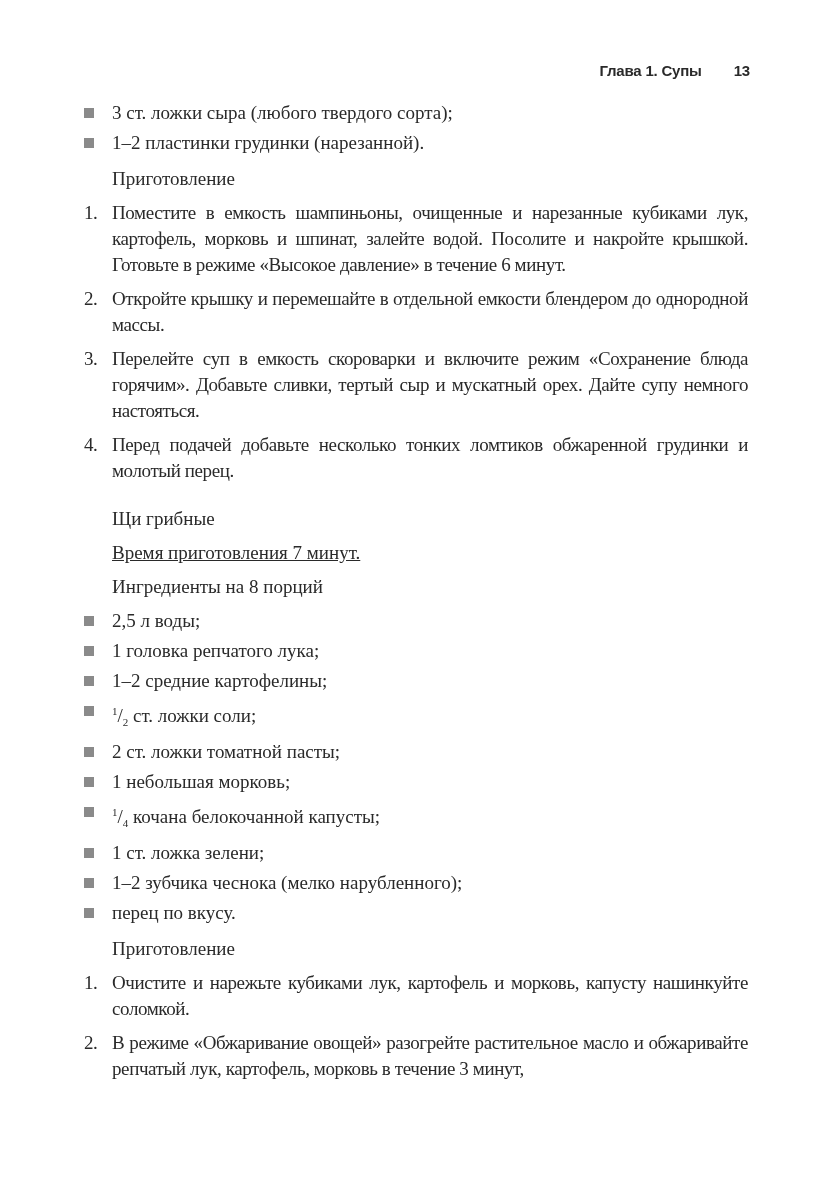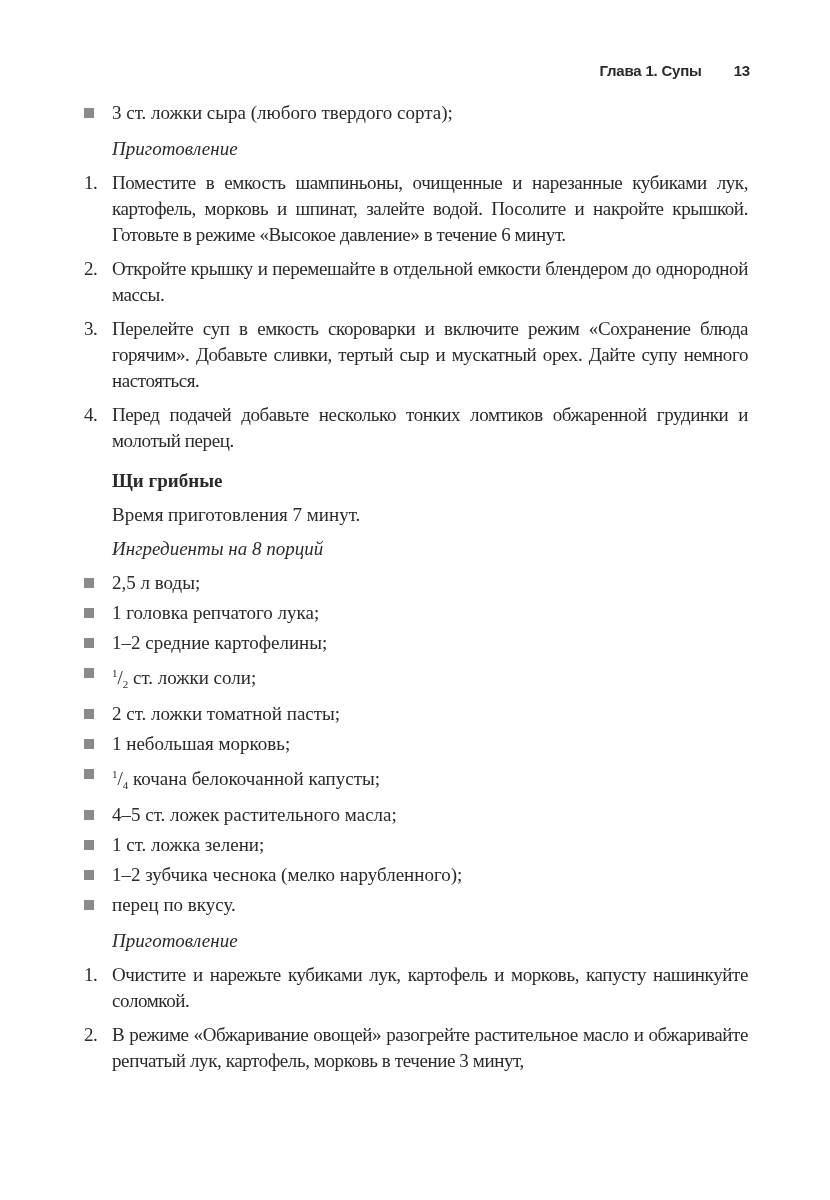--- a/index.html
+++ b/index.html
@@ -3,59 +3,59 @@
   <meta charset="utf-8">
   <style>
     html, body { margin: 0; padding: 0; background: #ffffff; }
     body { width: 830px; height: 1200px; position: relative; overflow: hidden; }
     .page { position: absolute; left: 0; top: 0; width: 830px; height: 1188px; color: #2a2a2a; font-family: "Liberation Serif", "DejaVu Serif", serif; }
     .running-head { position: absolute; top: 62px; right: 80px; font-family: "Liberation Sans", "DejaVu Sans", sans-serif; font-weight: bold; font-size: 15px; color: #2a2a2a; letter-spacing: -0.2px; }
     .running-head .chapter { margin-right: 28px; }
     .text { position: absolute; left: 84px; width: 664px; top: 100px; font-size: 19px; line-height: 26px; }
     .bullet { position: relative; padding-left: 28px; margin: 0 0 4px 0; }
     .bullet .sq { position: absolute; left: 0; top: 8px; width: 10px; height: 10px; background: #8a8a8a; }
-    .sub { font-style: italic; padding-left: 28px; margin: 10px 0 8px 0; }
+    .sub { padding-left: 28px; margin: 10px 0 8px 0; }
     .numbered { position: relative; padding-left: 28px; margin: 0 0 8px 0; text-align: justify; font-family: "Liberation Serif", "DejaVu Serif", serif; letter-spacing: -0.4px; }
     .numbered .num { position: absolute; left: 0; top: 0; }
-    .heading { font-weight: bold; padding-left: 28px; margin: 14px 0 8px 0; }
-    .plain { padding-left: 28px; margin: 0 0 8px 0; }
+    .heading { font-weight: normal; padding-left: 28px; margin: 22px 0 8px 0; }
+    .plain { padding-left: 28px; margin: 0 0 8px 0; text-decoration: underline; }
     .frac-sup { font-size: 11px; vertical-align: 7px; }
     .frac-sub { font-size: 11px; vertical-align: -4px; }
   </style>
 </head>
 <body>
 
 <div class="page">
   <div class="running-head">
     <span class="chapter">Глава 1. Супы</span>
     <span>13</span>
   </div>
 
   <div class="text">
     <div class="bullet"><span class="sq"></span><span>3 ст. ложки сыра (любого твердого сорта);</span></div>
+    <div class="bullet"><span class="sq"></span><span>1–2 пластинки грудинки (нарезанной).</span></div>
 
     <div class="sub">Приготовление</div>
 
     <div class="numbered"><span class="num">1.</span><span>Поместите в емкость шампиньоны, очищенные и нарезанные кубиками лук, картофель, морковь и шпинат, залейте водой. Посолите и накройте крышкой. Готовьте в режиме «Высокое давление» в течение 6 минут.</span></div>
     <div class="numbered"><span class="num">2.</span><span>Откройте крышку и перемешайте в отдельной емкости блендером до однородной массы.</span></div>
     <div class="numbered"><span class="num">3.</span><span>Перелейте суп в емкость скороварки и включите режим «Сохранение блюда горячим». Добавьте сливки, тертый сыр и мускатный орех. Дайте супу немного настояться.</span></div>
     <div class="numbered"><span class="num">4.</span><span>Перед подачей добавьте несколько тонких ломтиков обжаренной грудинки и молотый перец.</span></div>
 
     <div class="heading">Щи грибные</div>
     <div class="plain">Время приготовления 7 минут.</div>
     <div class="sub" style="margin-top:8px">Ингредиенты на 8 порций</div>
 
     <div class="bullet"><span class="sq"></span><span>2,5 л воды;</span></div>
     <div class="bullet"><span class="sq"></span><span>1 головка репчатого лука;</span></div>
     <div class="bullet"><span class="sq"></span><span>1–2 средние картофелины;</span></div>
     <div class="bullet"><span class="sq"></span><span class="frac-sup">1</span>/<span class="frac-sub">2</span><span> ст. ложки соли;</span></div>
     <div class="bullet"><span class="sq"></span><span>2 ст. ложки томатной пасты;</span></div>
     <div class="bullet"><span class="sq"></span><span>1 небольшая морковь;</span></div>
     <div class="bullet"><span class="sq"></span><span class="frac-sup">1</span>/<span class="frac-sub">4</span><span> кочана белокочанной капусты;</span></div>
-    <div class="bullet"><span class="sq"></span><span>4–5 ст. ложек растительного масла;</span></div>
     <div class="bullet"><span class="sq"></span><span>1 ст. ложка зелени;</span></div>
     <div class="bullet"><span class="sq"></span><span>1–2 зубчика чеснока (мелко нарубленного);</span></div>
     <div class="bullet"><span class="sq"></span><span>перец по вкусу.</span></div>
 
     <div class="sub">Приготовление</div>
 
     <div class="numbered"><span class="num">1.</span><span>Очистите и нарежьте кубиками лук, картофель и морковь, капусту нашинкуйте соломкой.</span></div>
     <div class="numbered"><span class="num">2.</span><span>В режиме «Обжаривание овощей» разогрейте растительное масло и обжаривайте репчатый лук, картофель, морковь в течение 3 минут,</span></div>
   </div>
 </div>

